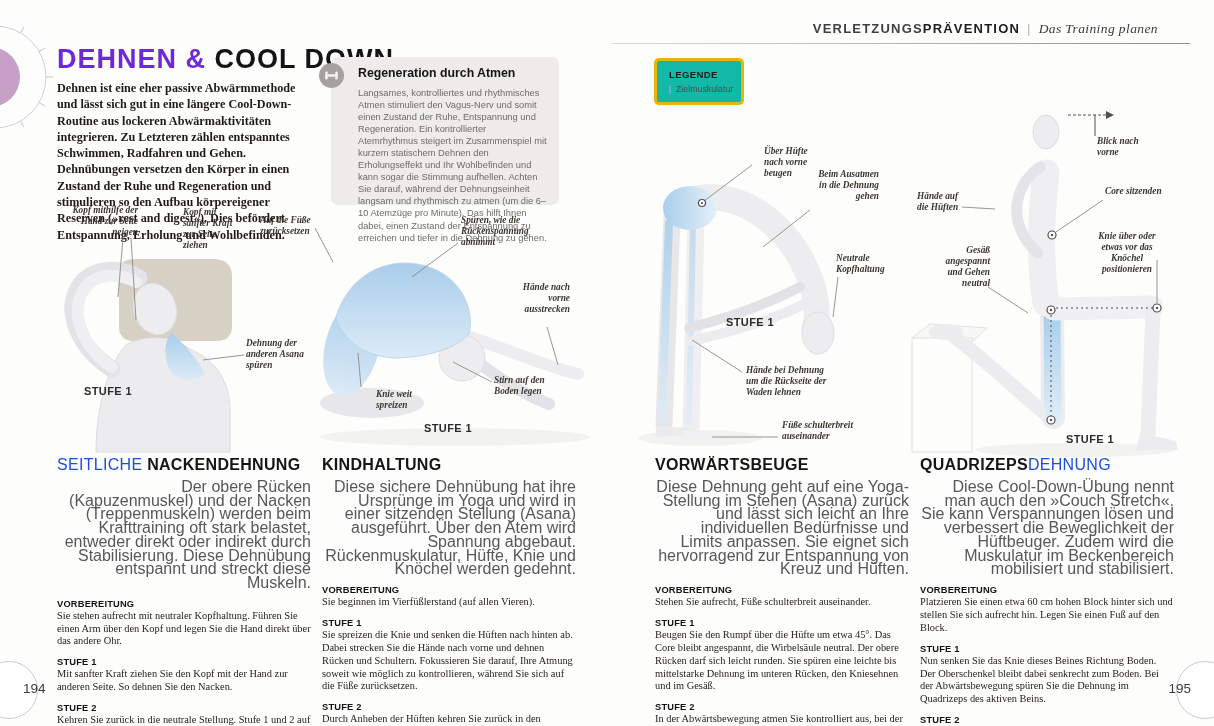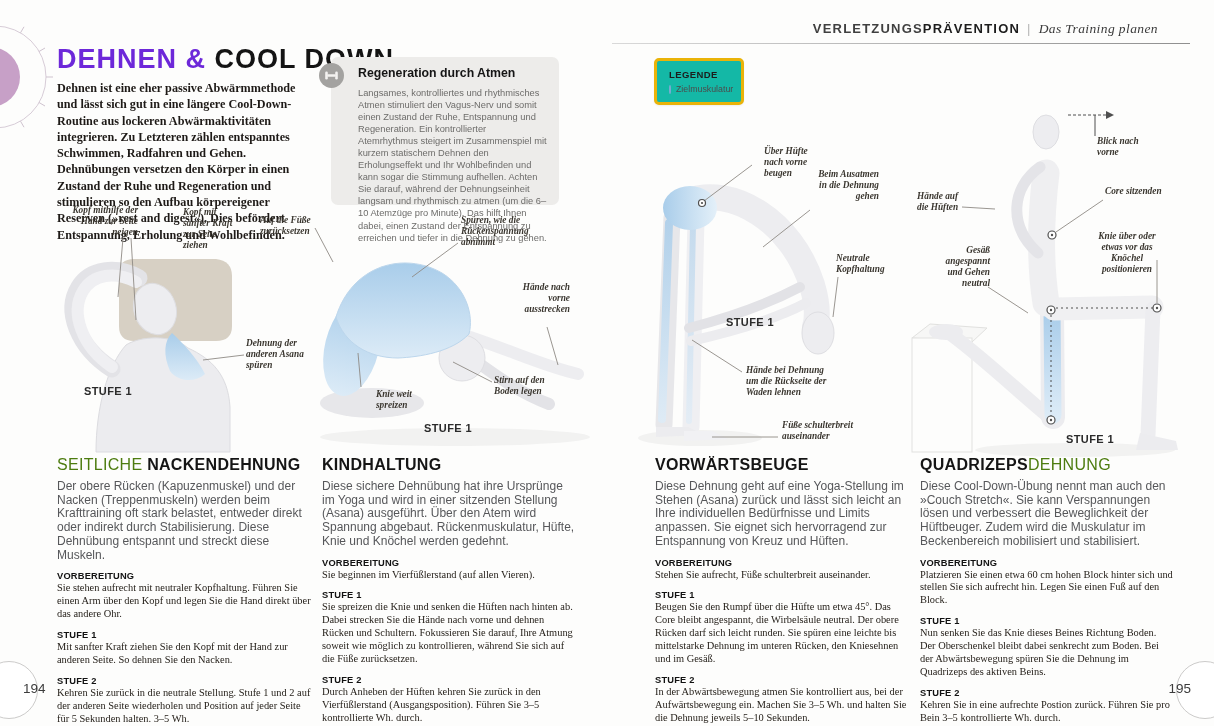--- a/index.html
+++ b/index.html
@@ -78,23 +78,23 @@
   .f4a1{left:917px; top:86px;  width:50px;}
   .f4a2{left:1105px;top:81px;  width:64px;}
   .f4a3{left:936px; top:140px; width:54px; text-align:right;}
   .f4a4{left:1092px;top:126px; width:70px; text-align:center;}
   .f4st{left:1066px;top:328px;}
 
   
   .ex-col { position:absolute; top:456px; width:254px; height:252px; }
   .ex1{left:57px;} .ex2{left:322px;} .ex3{left:655px;} .ex4{left:920px;}
   .ex-title { font-size:16px; letter-spacing:.3px; margin-bottom:6px; white-space:nowrap; }
-  .ex-light { color:#4d7c0f; }
+  .ex-light { color:#1d4ed8; }
   .ex-bold  { color:#151515; font-weight:bold; }
-  .ex-intro { font-size:12px; line-height:13.7px; color:#56575a; }
+  .ex-intro { font-size:16px; line-height:13.7px; color:#56575a;text-align:right; }
   .ex-sec { margin-top:9px; }
   .ex-sec-h { font-size:9.3px; font-weight:bold; letter-spacing:.2px;
               color:#121212; margin-bottom:1px; }
   .ex-sec-b { font-family:Liberation Serif, serif; font-size:10.4px;
               line-height:12.9px; color:#27221c; }
 
   
   .pg-circle { position:absolute; width:58px; height:58px; border-radius:50%;
                border:1px solid #cccbca; top:661px; background:#fff; }
   .pg-left  { left:-20px; }

